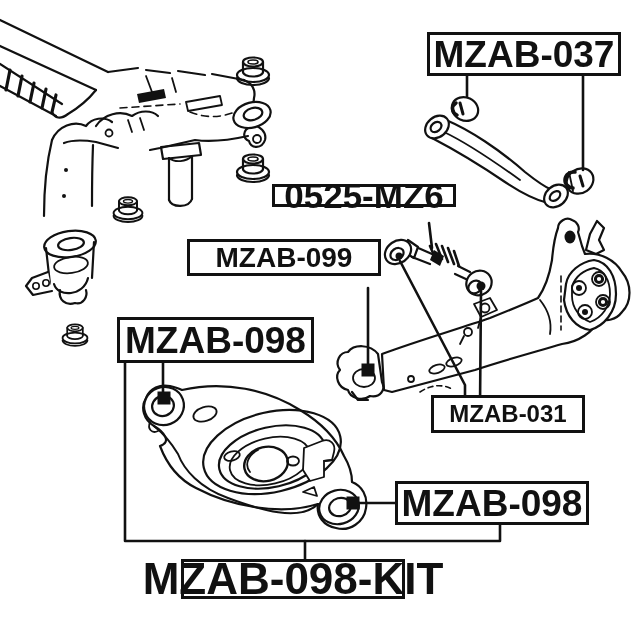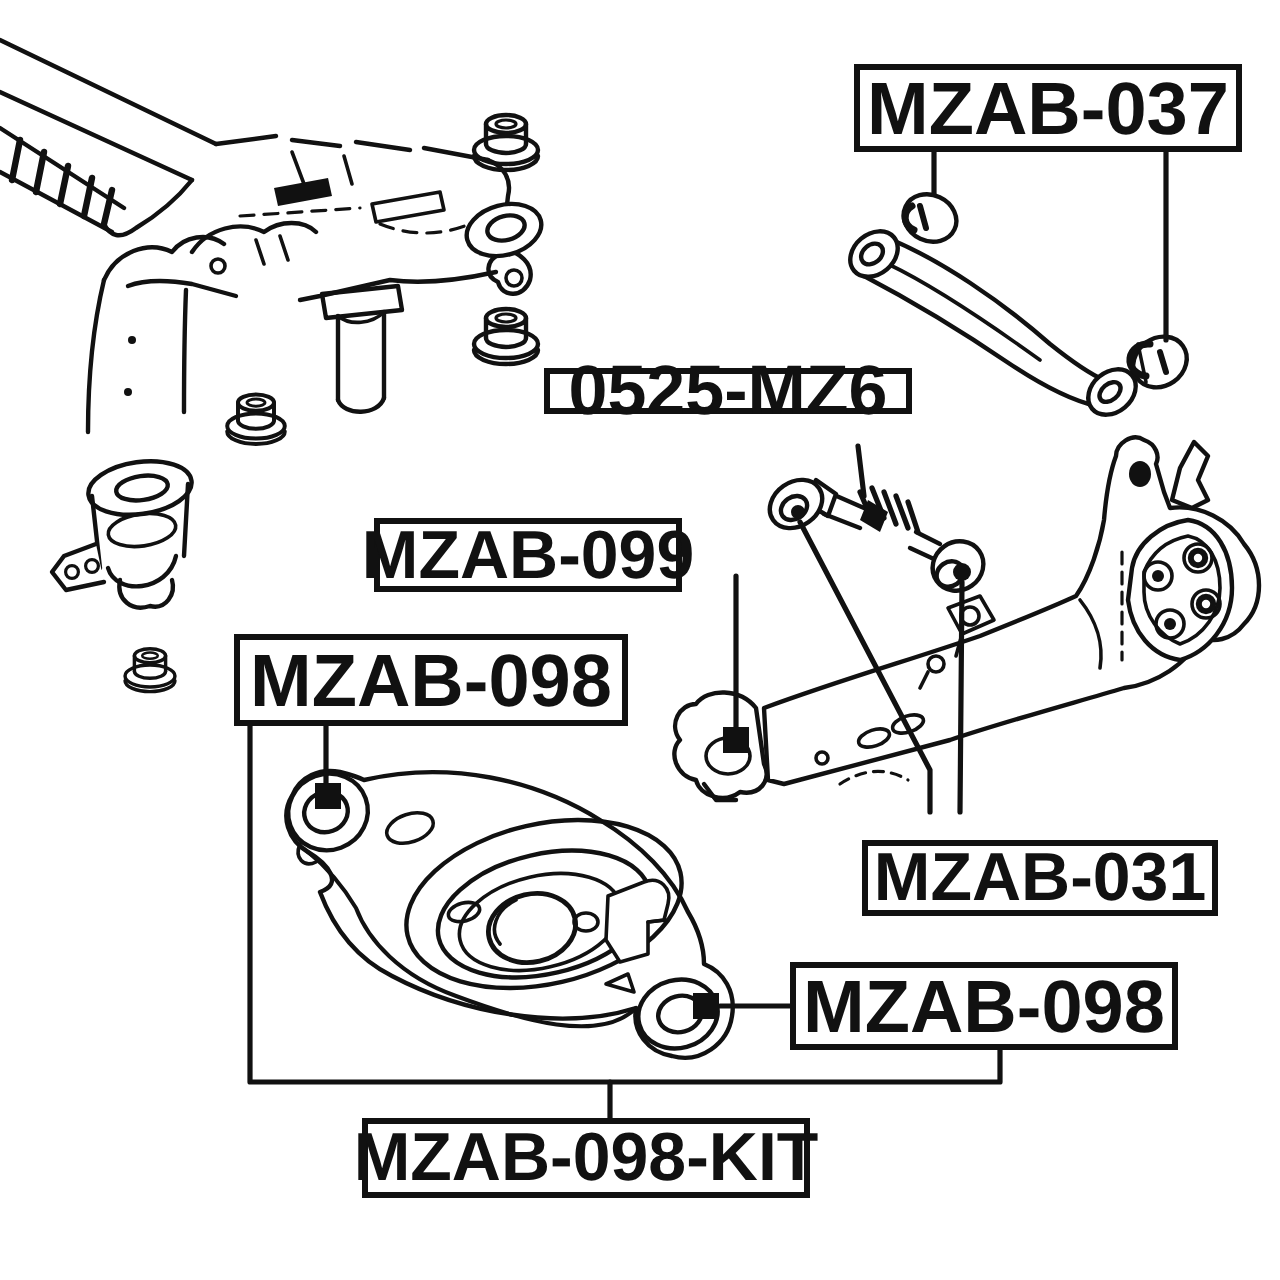--- a/index.html
+++ b/index.html
@@ -4,25 +4,25 @@
 <style>
   html,body{margin:0;padding:0;background:#fff;}
   .stage{position:relative;width:640px;height:640px;background:#fff;overflow:hidden;
          font-family:"Liberation Sans",sans-serif;}
   .stage svg{position:absolute;left:0;top:0;}
   .callout{position:absolute;box-sizing:border-box;border:3px solid #111;background:#fff;
            display:flex;align-items:center;justify-content:center;font-weight:bold;color:#111;
            line-height:1;white-space:nowrap;letter-spacing:0;}
   .c-037 {left:427px;top:32px; width:194px;height:44px;font-size:37px;}
   .c-mz6 {left:272px;top:184px;width:184px;height:23px;font-size:35px;}
-  .c-099 {left:187px;top:259px;width:154px;height:37px;font-size:34px;}
+  .c-099 {left:187px;top:239px;width:194px;height:37px;font-size:28px;}
   .c-098f{left:117px;top:317px;width:197px;height:46px;font-size:37px;}
-  .c-031 {left:431px;top:420px;width:178px;height:38px;font-size:34px;}
+  .c-031 {left:431px;top:395px;width:154px;height:38px;font-size:24px;}
   .c-098r{left:395px;top:481px;width:194px;height:44px;font-size:37px;}
-  .c-kit {left:181px;top:559px;width:224px;height:40px;font-size:34px;}
+  .c-kit {left:181px;top:559px;width:224px;height:40px;font-size:44px;}
 </style>
 </head>
 <body>
 
 <div class="stage">
 <svg width="640" height="640" viewBox="0 0 640 640" fill="none" stroke="#111" stroke-width="2.2" stroke-linecap="round" stroke-linejoin="round">
 
   <g>
 
     <path d="M0,20 L108,72"></path>

